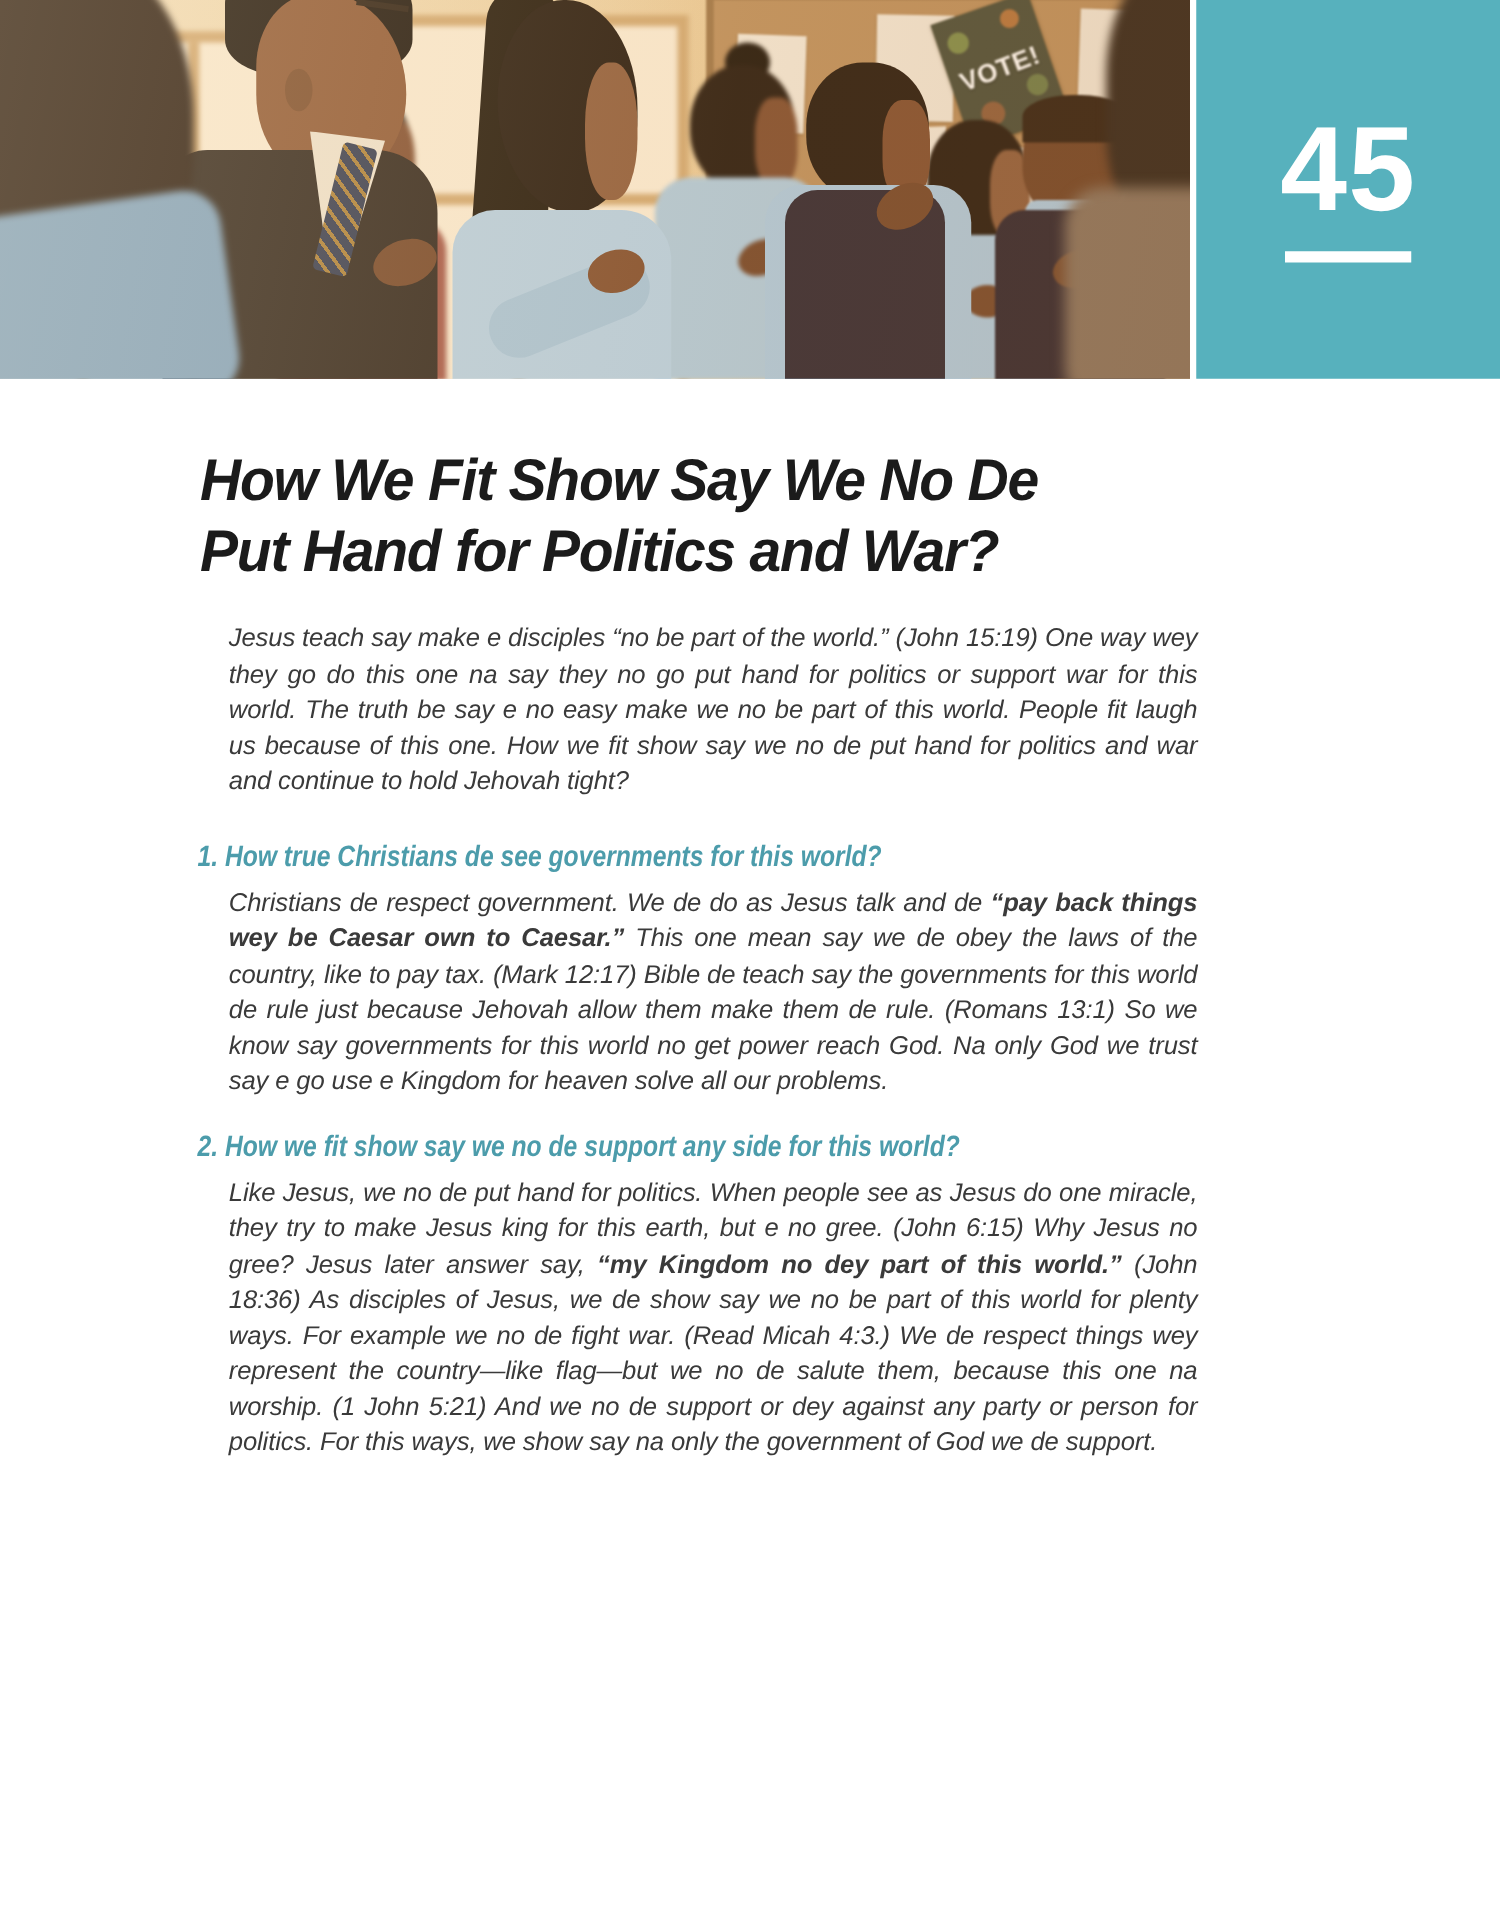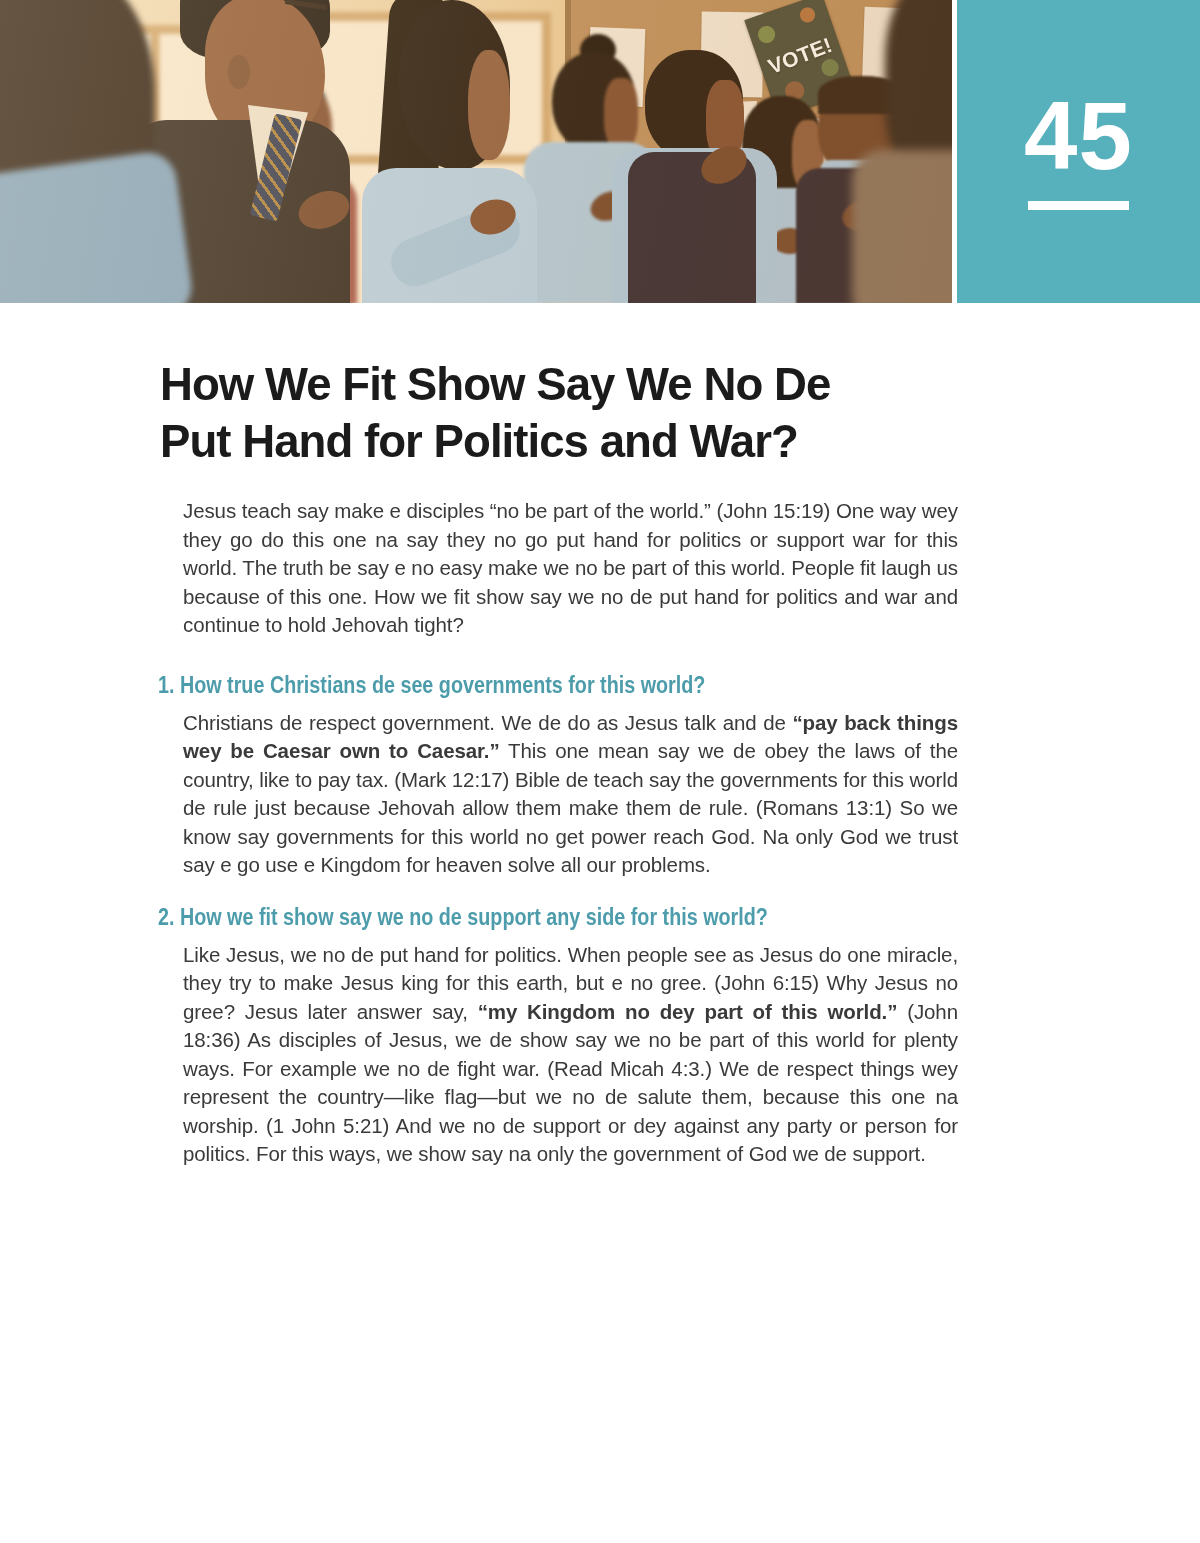--- a/index.html
+++ b/index.html
@@ -117,21 +117,21 @@
   .overlay{left:0;top:0;width:100%;height:100%;pointer-events:none;
     background:linear-gradient(100deg,rgba(255,226,180,.30),rgba(244,176,96,.16) 60%,rgba(205,135,62,.22));}
 
   
   .badge{position:absolute;left:957px;top:0;width:243px;height:303px;background:var(--accent-teal,#57b1bd);
     display:flex;flex-direction:column;align-items:center;justify-content:flex-start;}
   .lesson-number{margin-top:88px;color:#fff;font-weight:bold;font-size:96px;line-height:96px;letter-spacing:1px;}
   .lesson-underline{margin-top:17px;width:101px;height:9px;background:#fff;}
 
   
-  .content{position:absolute;left:158px;top:303px;width:800px;}
+  .content{position:absolute;left:158px;top:303px;width:800px;font-style:italic;}
   h1.title{margin:52px 0 0 2px;color:var(--title-color,#1b1b1b);font-weight:bold;font-size:47px;line-height:57px;letter-spacing:-1px;transform:scaleX(.97);transform-origin:left top;white-space:nowrap;}
   .para{margin:0 0 0 25px;width:775px;color:var(--body-text,#3a3a3a);font-size:20.5px;line-height:28.5px;text-align:justify;letter-spacing:-0.1px;}
   .intro{margin-top:28px;}
   .q-heading{margin:0;color:var(--heading-teal,#4c9cab);font-weight:bold;font-size:23.5px;line-height:30px;transform:scaleX(.84);transform-origin:left top;white-space:nowrap;}
   .q-heading.h1{margin-top:30px;}
   .q-heading.h2{margin-top:22px;}
   .q-para{margin-top:9px;}
   .para .bold{font-weight:bold;}
 </style>
 </head>

